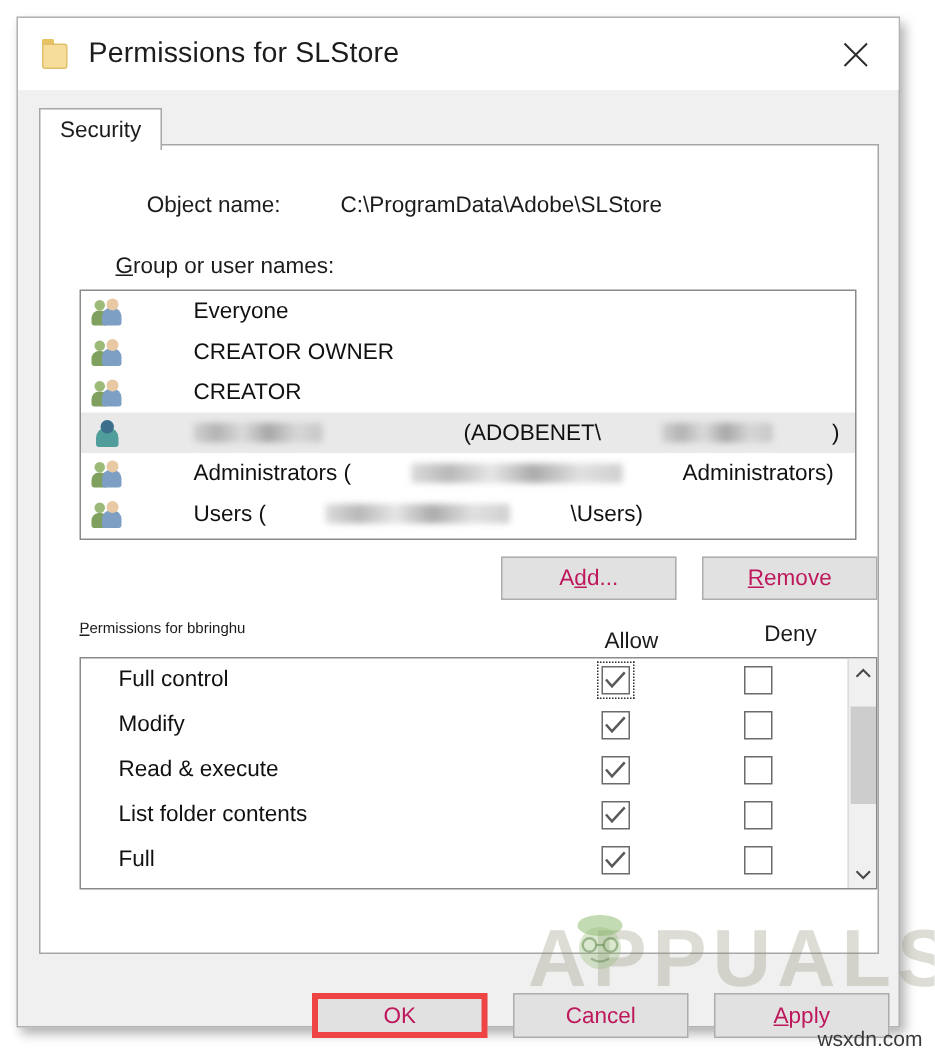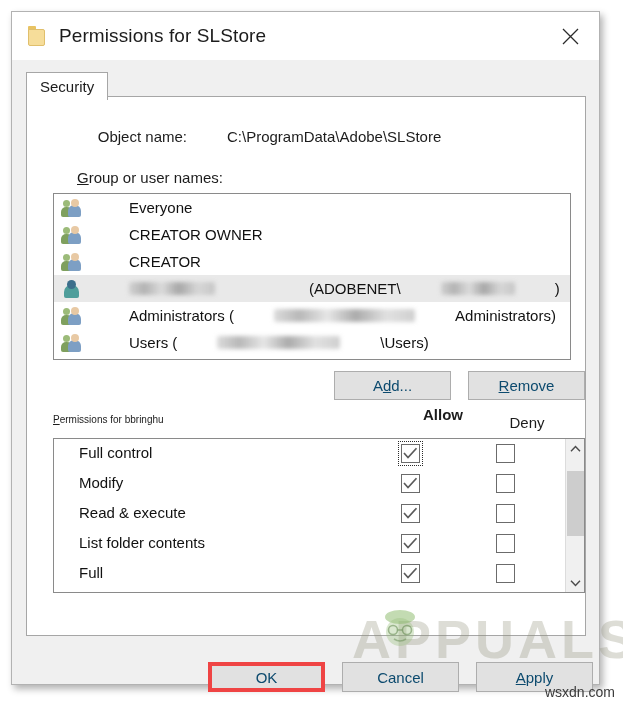--- a/index.html
+++ b/index.html
@@ -232,21 +232,21 @@
       rgba(175,175,175,0.6) 100%);
     filter: blur(2.2px);
     border-radius: 2px;
   }
 
   
   .btn {
     background: #e1e1e1;
     border: 1px solid #adadad;
     font-size: 15px;
-    color: #0c4a6e;
+    color: #be185d;
     display: flex;
     align-items: center;
     justify-content: center;
     box-sizing: border-box;
     cursor: default;
     font-family: "Liberation Sans", sans-serif;
   }
   .btn u { text-decoration: underline; }
   .btn-add {
     position: absolute;
@@ -263,26 +263,25 @@
   .permlabel {
     position: absolute;
     left: 26px;
     top: 317px;
     font-size: 10px;
     color: #1c1c1c;
   }
   .permlabel u { text-decoration: underline; }
   .col-allow {
     position: absolute;
-    left: 376px; top: 309px;
+    left: 376px; top: 322px;
     width: 60px;
-    text-align: right;
+    text-align: left;
     font-size: 15px;
     color: #1c1c1c;
-    font-weight: bold;
   }
   .col-deny {
     position: absolute;
     left: 470px; top: 317px;
     width: 60px;
     text-align: center;
     font-size: 15px;
     color: #1c1c1c;
   }
 

